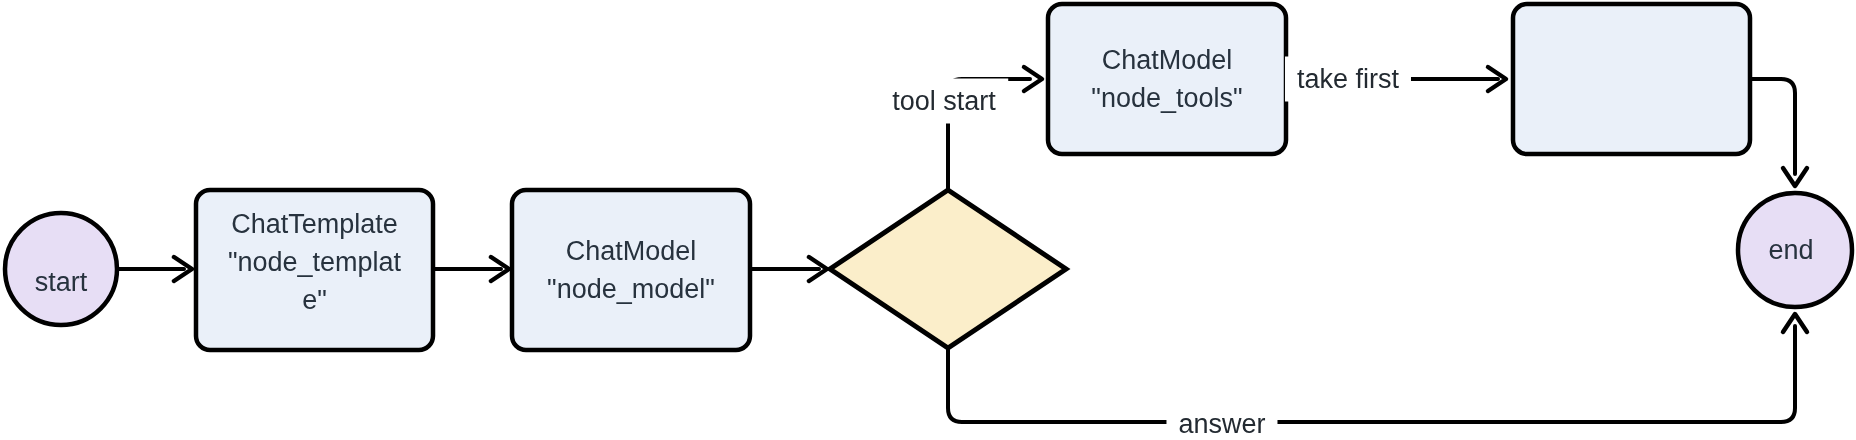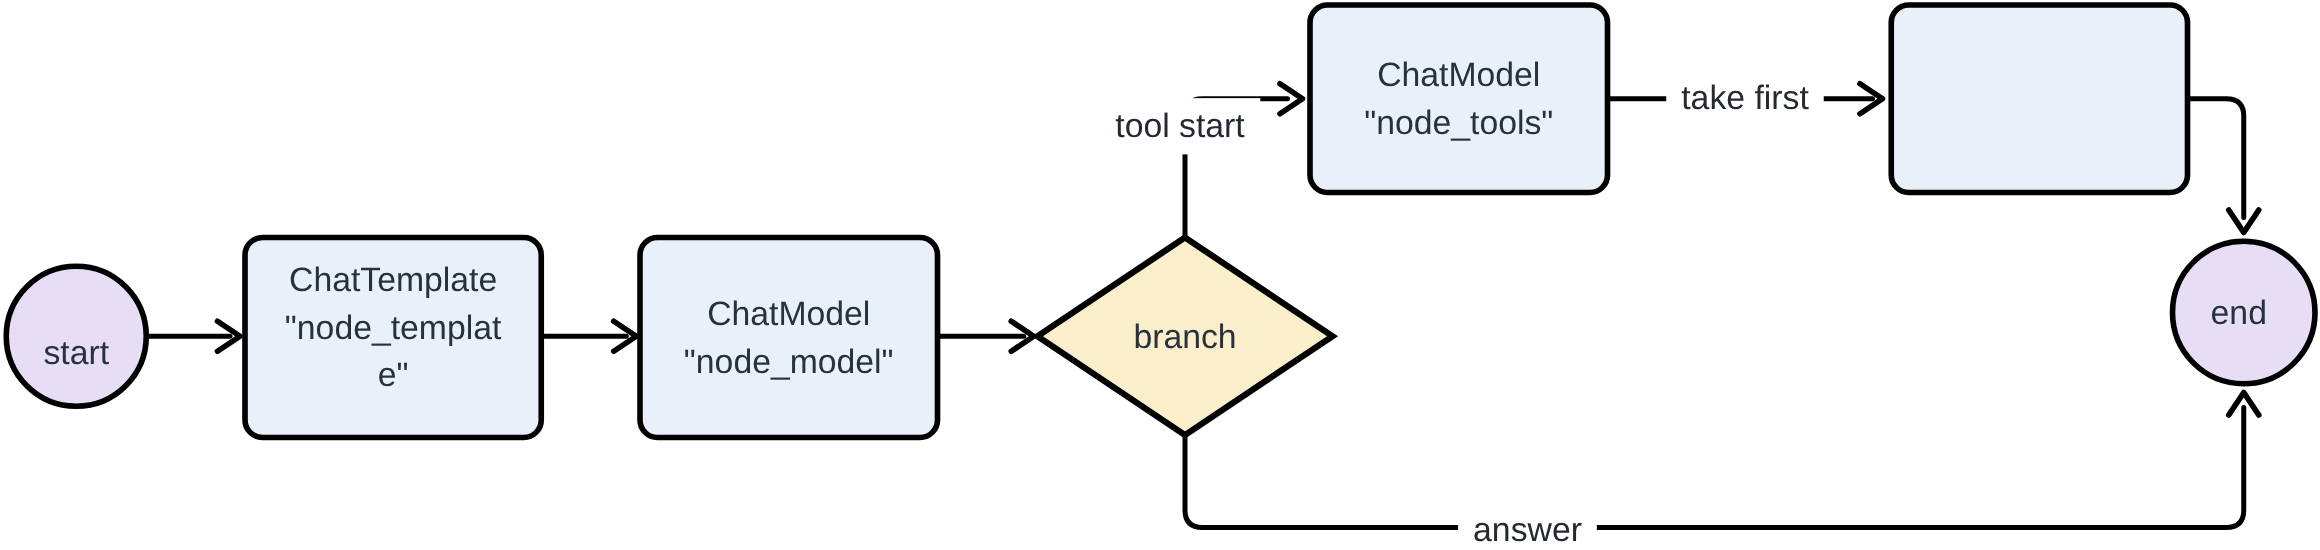--- a/index.html
+++ b/index.html
@@ -96,22 +96,21 @@
     <rect class="shape-rect" x="1513" y="4" width="237" height="150" rx="14"></rect>
     <circle class="shape-circle" cx="1795" cy="250" r="57"></circle>
   </svg>
 
   <div class="node-label" style="left:4px;  top:225px; width:114px; height:114px;">start</div>
   <div class="node-label" style="left:196px; top:182px; width:237px; height:160px;">ChatTemplate
 "node_templat
 e"</div>
   <div class="node-label" style="left:512px; top:190px; width:238px; height:160px;">ChatModel
 "node_model"</div>
-  <div class="node-label" style="left:830px; top:191px; width:236px; height:156px;">branch</div>
   <div class="node-label" style="left:1048px; top:4px; width:238px; height:150px;">ChatModel
 "node_tools"</div>
   <div class="node-label" style="left:1734px; top:193px; width:114px; height:114px;">end</div>
 
   <div class="edge-label" style="left:944px; top:101px;">tool start</div>
-  <div class="edge-label" style="left:1396px; top:79px;">take first</div>
+  <div class="edge-label" style="left:1348px; top:79px;">take first</div>
   <div class="edge-label" style="left:1222px; top:424px;">answer</div>
 
 </div>
 
 </body></html>

